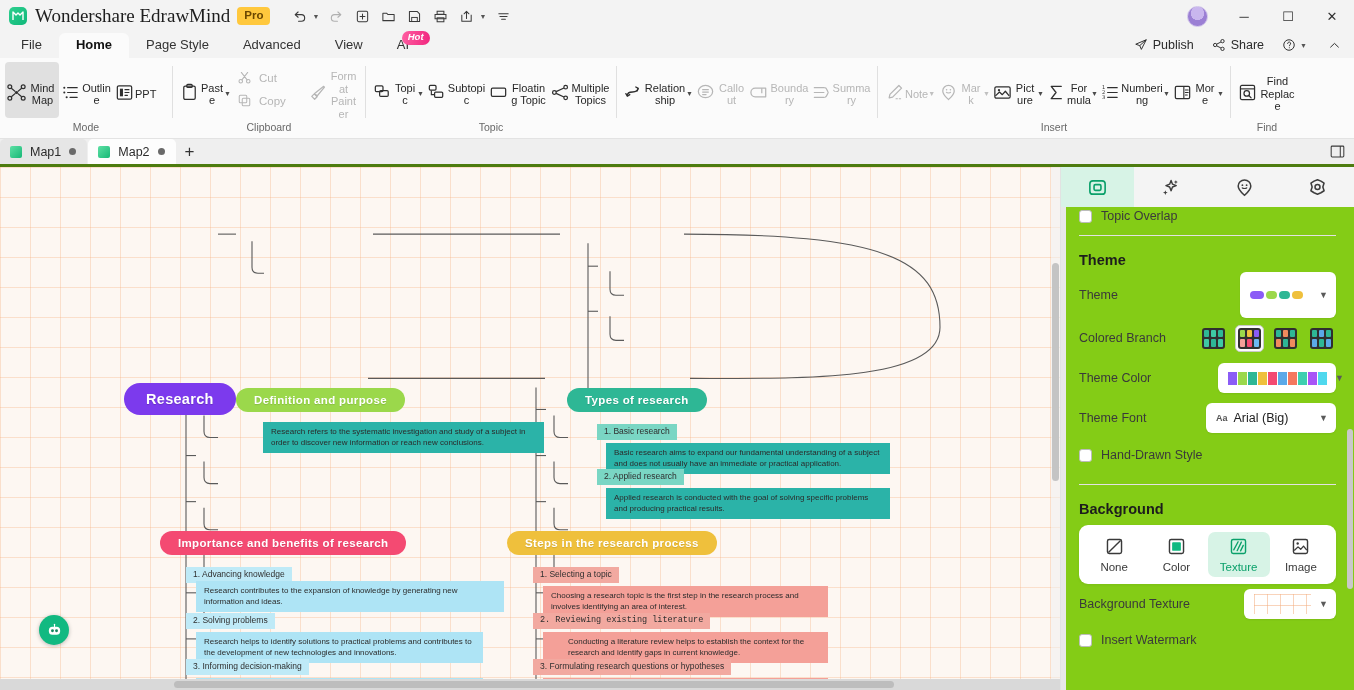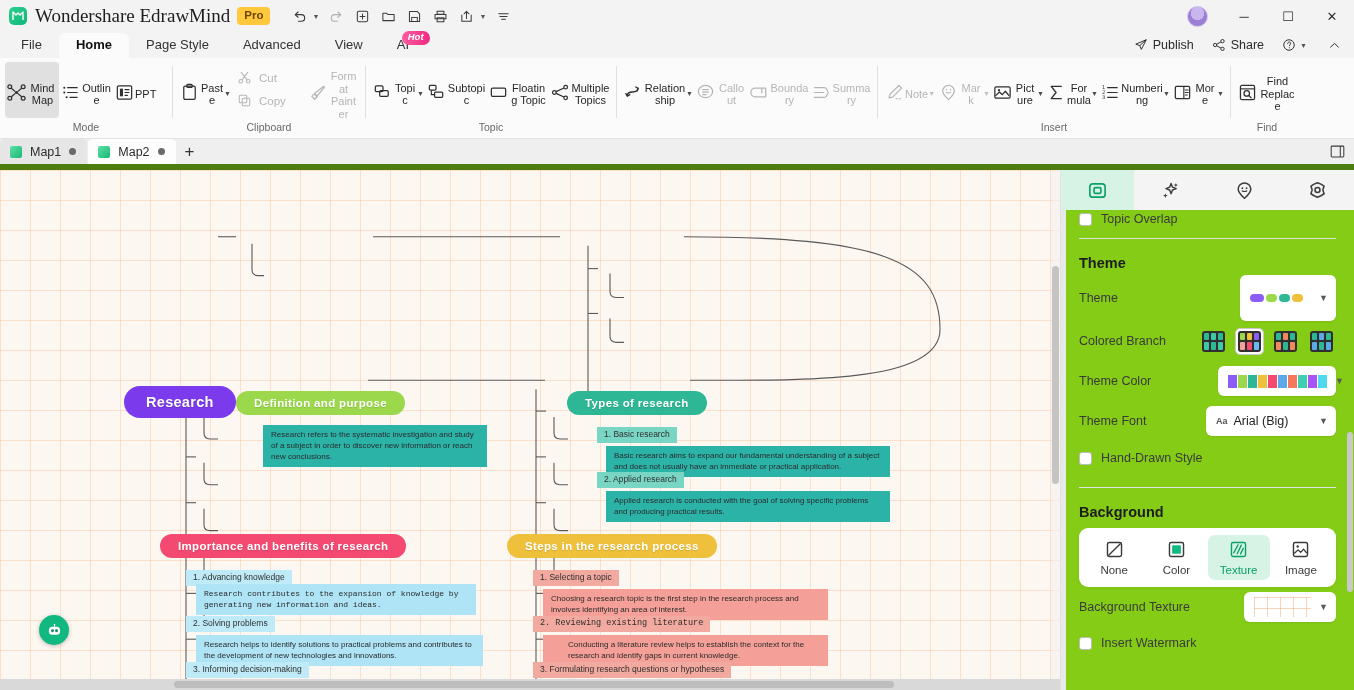--- a/index.html
+++ b/index.html
@@ -105,21 +105,21 @@
   .clip-rows { display: flex; flex-direction: column; justify-content: center; padding-top: 6px; gap: 4px; }
   .clip-row {
     display: flex; align-items: center; gap: 6px; font-size: 11.5px;
     color: #b6b6b6; padding: 2px 8px 2px 4px; border-radius: 4px; width: 74px;
   }
   .clip-row .ic { width: 17px; display: flex; justify-content: center; }
 
   
   .tabstrip {
     flex: 0 0 26px; background: #efefef; display: flex; align-items: center;
-    position: relative; border-bottom: 6px solid #4d7c0f;
+    position: relative; border-bottom: 3px solid #4d7c0f;
   }
   .doc-tab {
     display: flex; align-items: center; gap: 8px; height: 25px;
     padding: 0 11px 0 10px; font-size: 12.5px; color: #2c2c2c;
     background: #e6e6e6; border-radius: 5px 5px 0 0; margin-right: 1px;
   }
   .doc-tab.active { background: #fdfdfd; }
   .doc-tab .ficon {
     width: 12px; height: 12px; border-radius: 2px;
     background: linear-gradient(135deg,#5de0a4,#18b877);
@@ -728,31 +728,31 @@
             <path d="M554 340 V 356 Q554 362 560 362 H568"></path>
             <path d="M554 385 V 401 Q554 407 560 407 H568"></path>
             <path d="M554 431 V 447 Q554 453 560 453 H568"></path>
             <path d="M554 477 V 493 Q554 499 560 499 H568"></path>
           </g>
         </svg>
 
         <div class="node node-root" style="left:124px; top:216px;">Research</div>
 
         <div class="node node-main" style="left:236px; top:221px; background:#9bd84b;">Definition and purpose</div>
-        <div class="node node-leaf" style="left:263px; top:255px; width:224px; background:#2bb3a8;">Research refers to the systematic investigation and study of a subject in order to discover new information or reach new conclusions.</div>
+        <div class="node node-leaf" style="left:263px; top:255px; width:281px; background:#2bb3a8;">Research refers to the systematic investigation and study of a subject in order to discover new information or reach new conclusions.</div>
 
         <div class="node node-main" style="left:567px; top:221px; background:#2eb795;">Types of research</div>
         <div class="node node-sub" style="left:597px; top:257px; background:#7ad6c4;">1. Basic research</div>
         <div class="node node-leaf" style="left:606px; top:276px; width:284px; background:#2bb3a8;">Basic research aims to expand our fundamental understanding of a subject and does not usually have an immediate or practical application.</div>
         <div class="node node-sub" style="left:597px; top:302px; background:#7ad6c4;">2. Applied research</div>
         <div class="node node-leaf" style="left:606px; top:321px; width:284px; background:#2bb3a8;">Applied research is conducted with the goal of solving specific problems and producing practical results.</div>
 
         <div class="node node-main" style="left:160px; top:364px; background:#f44a72;">Importance and benefits of research</div>
         <div class="node node-sub" style="left:186px; top:400px; background:#bfeaf7;">1. Advancing knowledge</div>
-        <div class="node node-leaf" style="left:196px; top:414px; width:280px; background:#aee4f5;font-family:Liberation Mono, monospace;">Research contributes to the expansion of knowledge by generating new information and ideas.</div>
+        <div class="node node-leaf" style="left:196px; top:414px; width:308px; background:#aee4f5;">Research contributes to the expansion of knowledge by generating new information and ideas.</div>
         <div class="node node-sub" style="left:186px; top:446px; background:#bfeaf7;">2. Solving problems</div>
         <div class="node node-leaf" style="left:196px; top:465px; width:287px; background:#aee4f5;">Research helps to identify solutions to practical problems and contributes to the development of new technologies and innovations.</div>
         <div class="node node-sub" style="left:186px; top:492px; background:#bfeaf7;">3. Informing decision-making</div>
         <div class="node node-leaf" style="left:196px; top:511px; width:287px; background:#aee4f5;">Research provides evidence-based information that can inform decision-making in various fields, such as policy-making, healthcare, and business.</div>
 
         <div class="node node-main" style="left:507px; top:364px; background:#efc03c;">Steps in the research process</div>
         <div class="node node-sub" style="left:533px; top:400px; background:#f2a9a0;">1. Selecting a topic</div>
         <div class="node node-leaf" style="left:543px; top:419px; width:285px; background:#f4a098;">Choosing a research topic is the first step in the research process and involves identifying an area of interest.</div>
         <div class="node node-sub" style="left:533px; top:446px; background:#f2a9a0;font-family:Liberation Mono, monospace;">2. Reviewing existing literature</div>
         <div class="node node-leaf" style="left:543px; top:465px; width:285px; background:#f4a098;padding-left:25px;">Conducting a literature review helps to establish the context for the research and identify gaps in current knowledge.</div>

